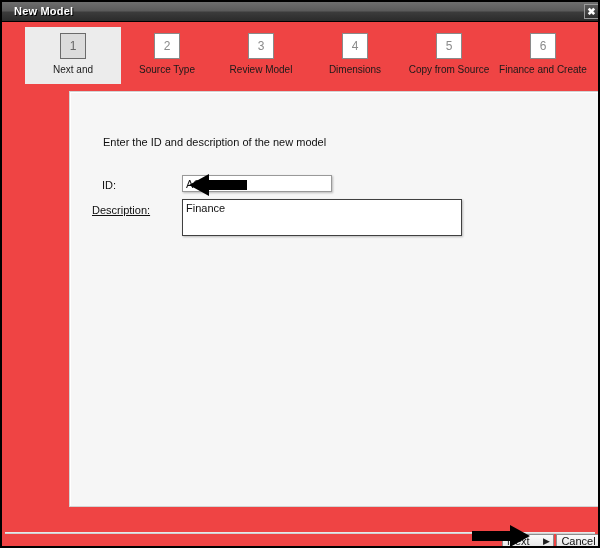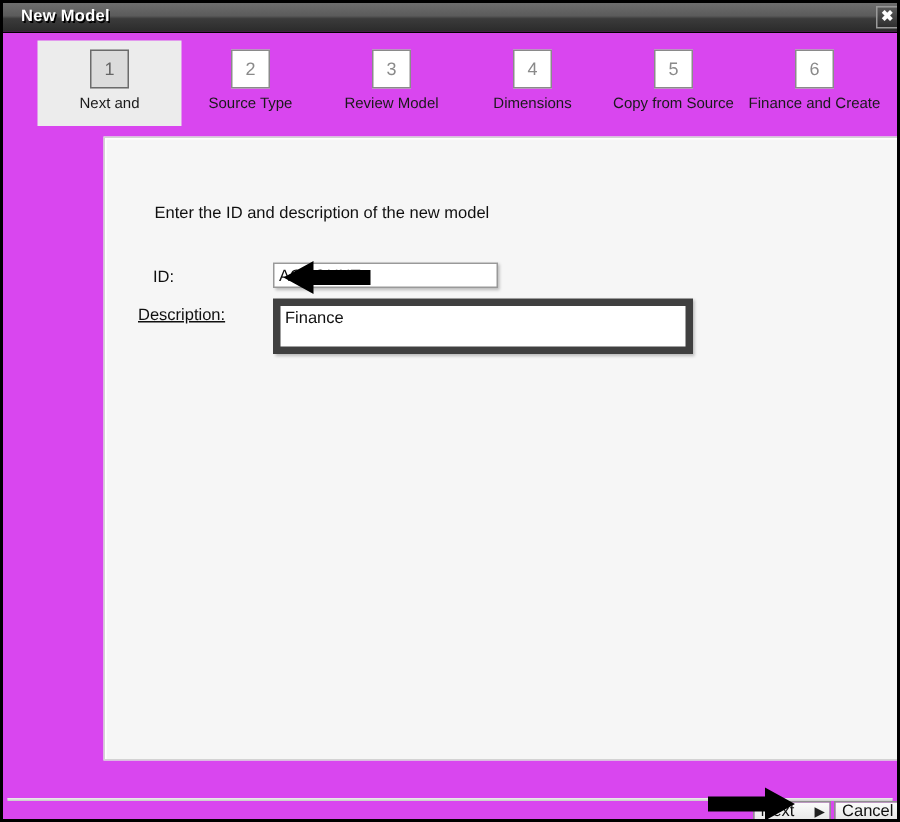--- a/index.html
+++ b/index.html
@@ -8,21 +8,21 @@
     background: #ffffff;
   }
   body {
     font-family: "Liberation Sans", sans-serif;
   }
   #dialog {
     position: relative;
     width: 600px;
     height: 548px;
     box-sizing: border-box;
-    background: #d946ef;
+    background: #ef4444;
     border: 2px solid #000000;
     overflow: hidden;
   }
 
   
   #titlebar {
     position: absolute;
     left: 0;
     top: 0;
     width: 600px;
@@ -159,21 +159,21 @@
     outline: none;
   }
   #description-input {
     position: absolute;
     left: 112px;
     top: 107px;
     width: 280px;
     height: 37px;
     box-sizing: border-box;
     background: #ffffff;
-    border: 5px solid #404040;
+    border: 1px solid #404040;
     box-shadow: 1px 1px 2px rgba(0,0,0,0.25);
     font-family: "Liberation Sans", sans-serif;
     font-size: 11px;
     color: #101010;
     padding: 2px 3px;
     resize: none;
     outline: none;
   }
 
   

